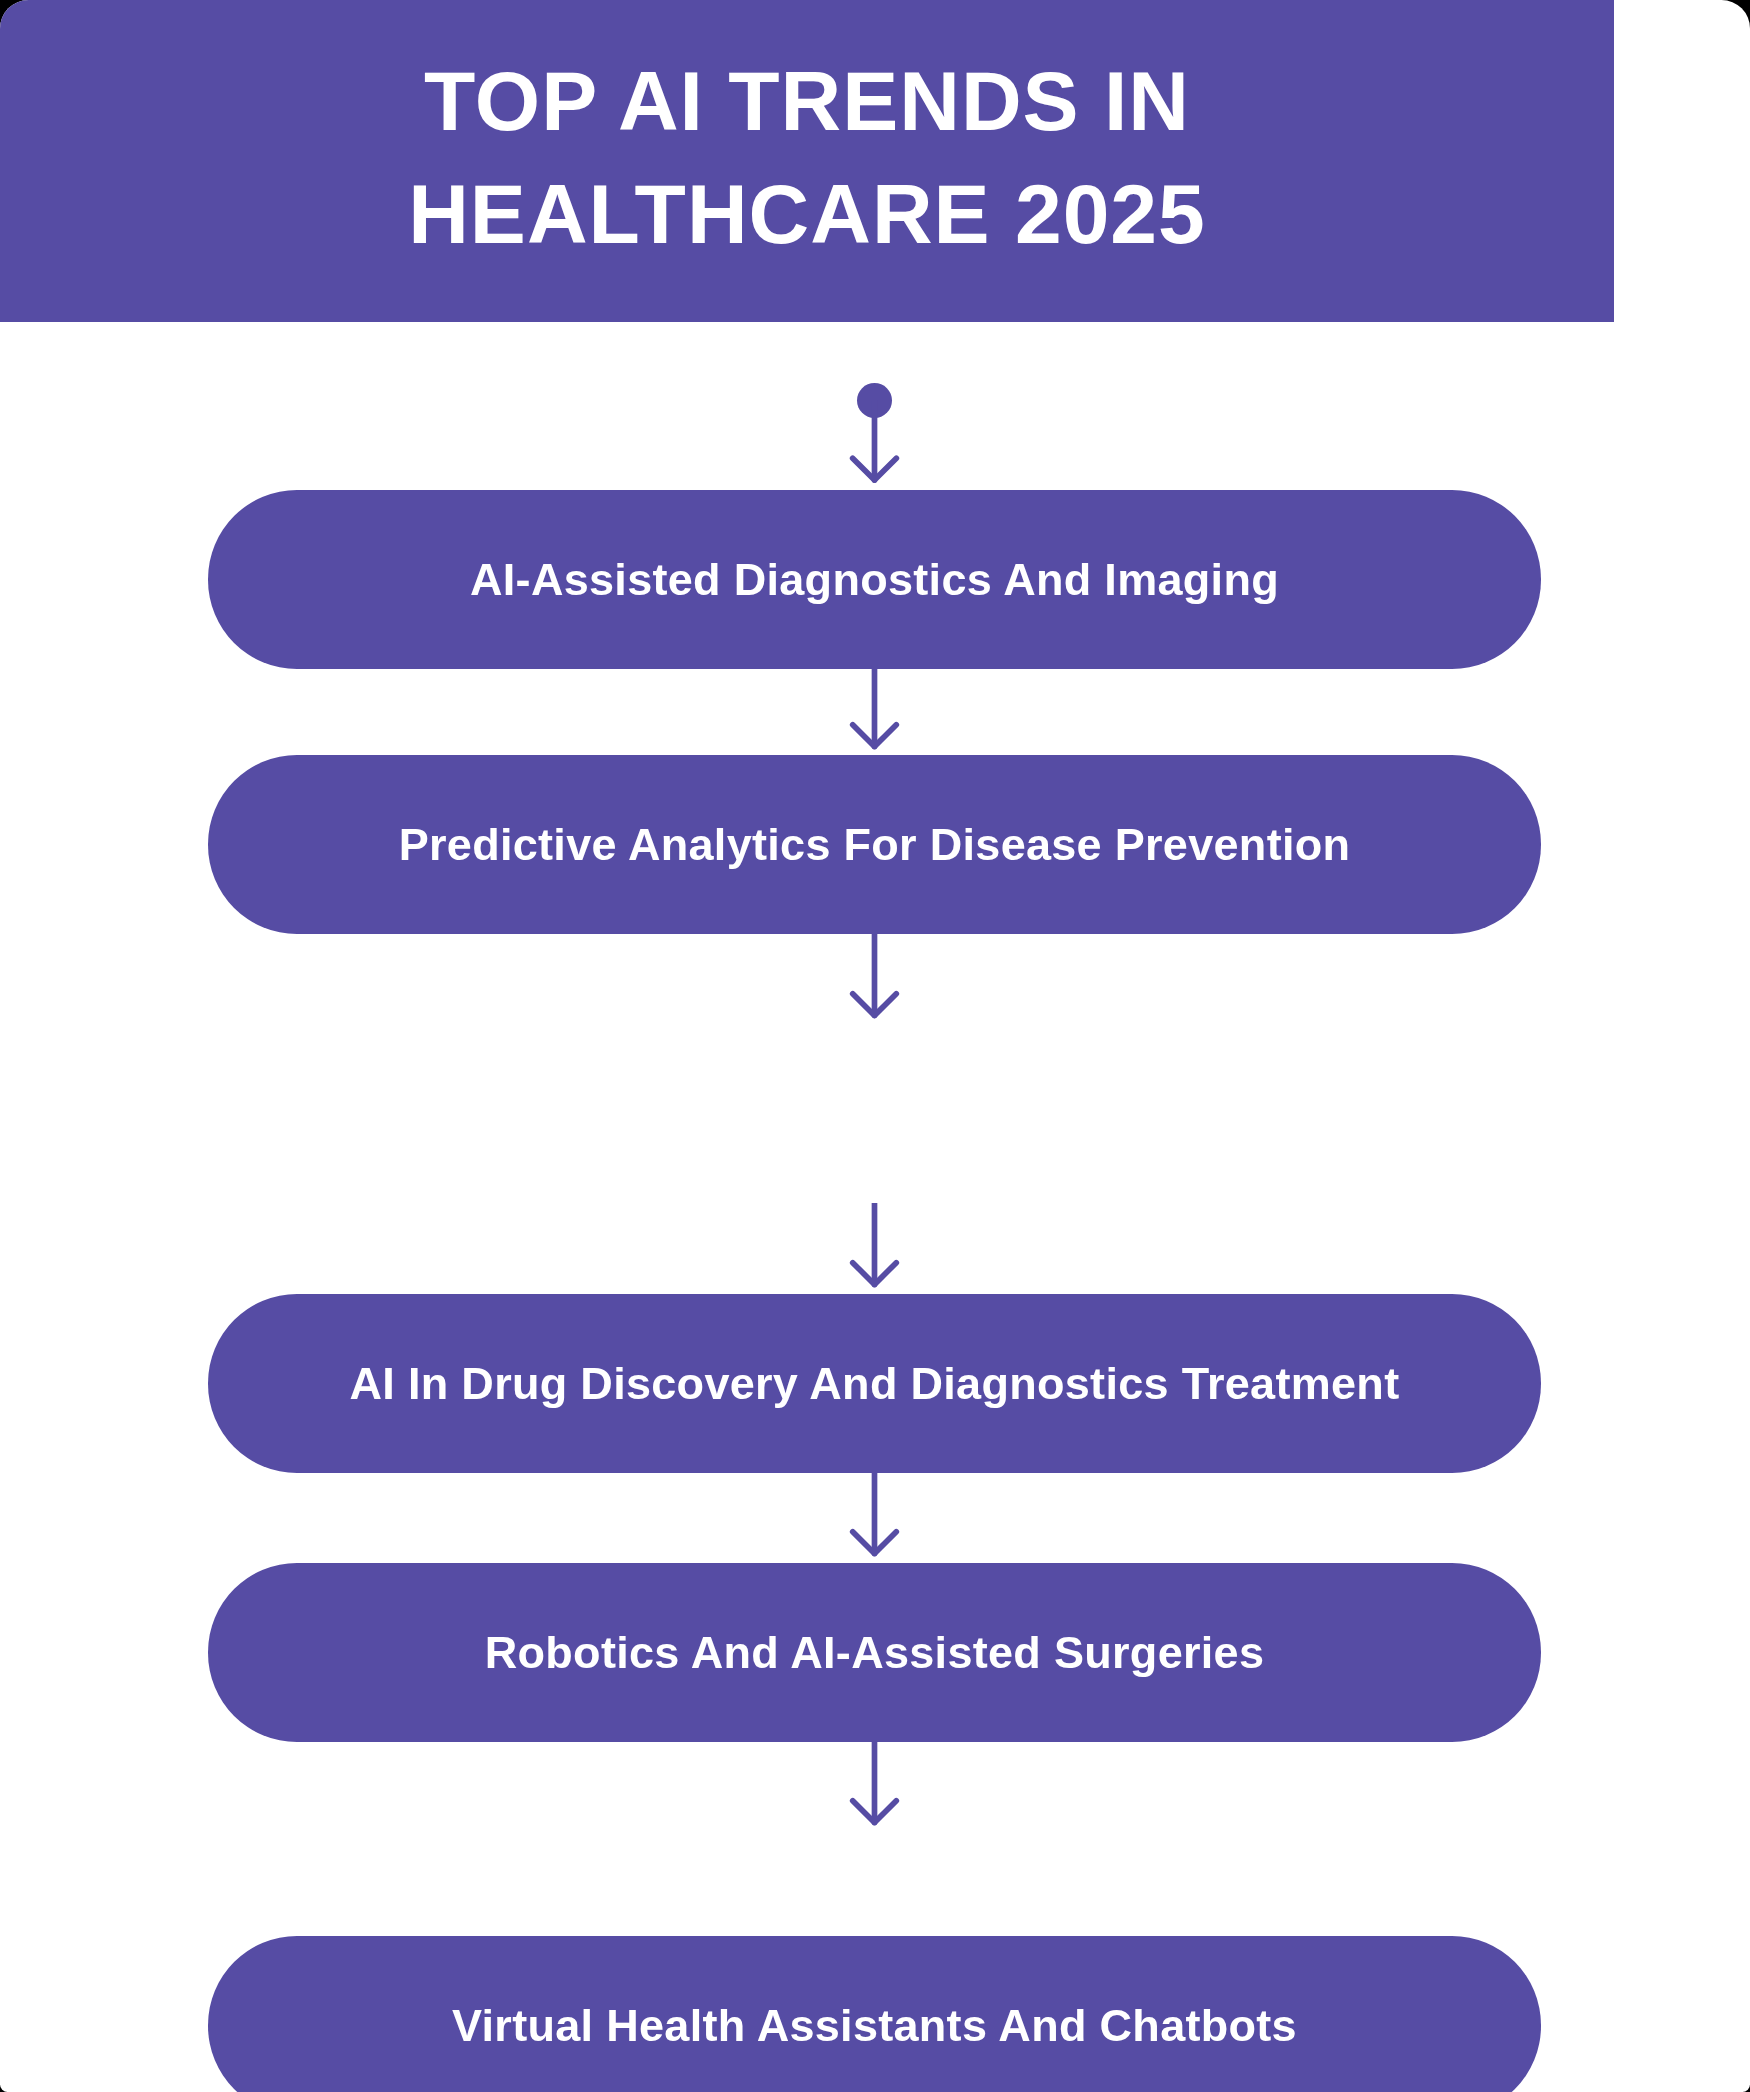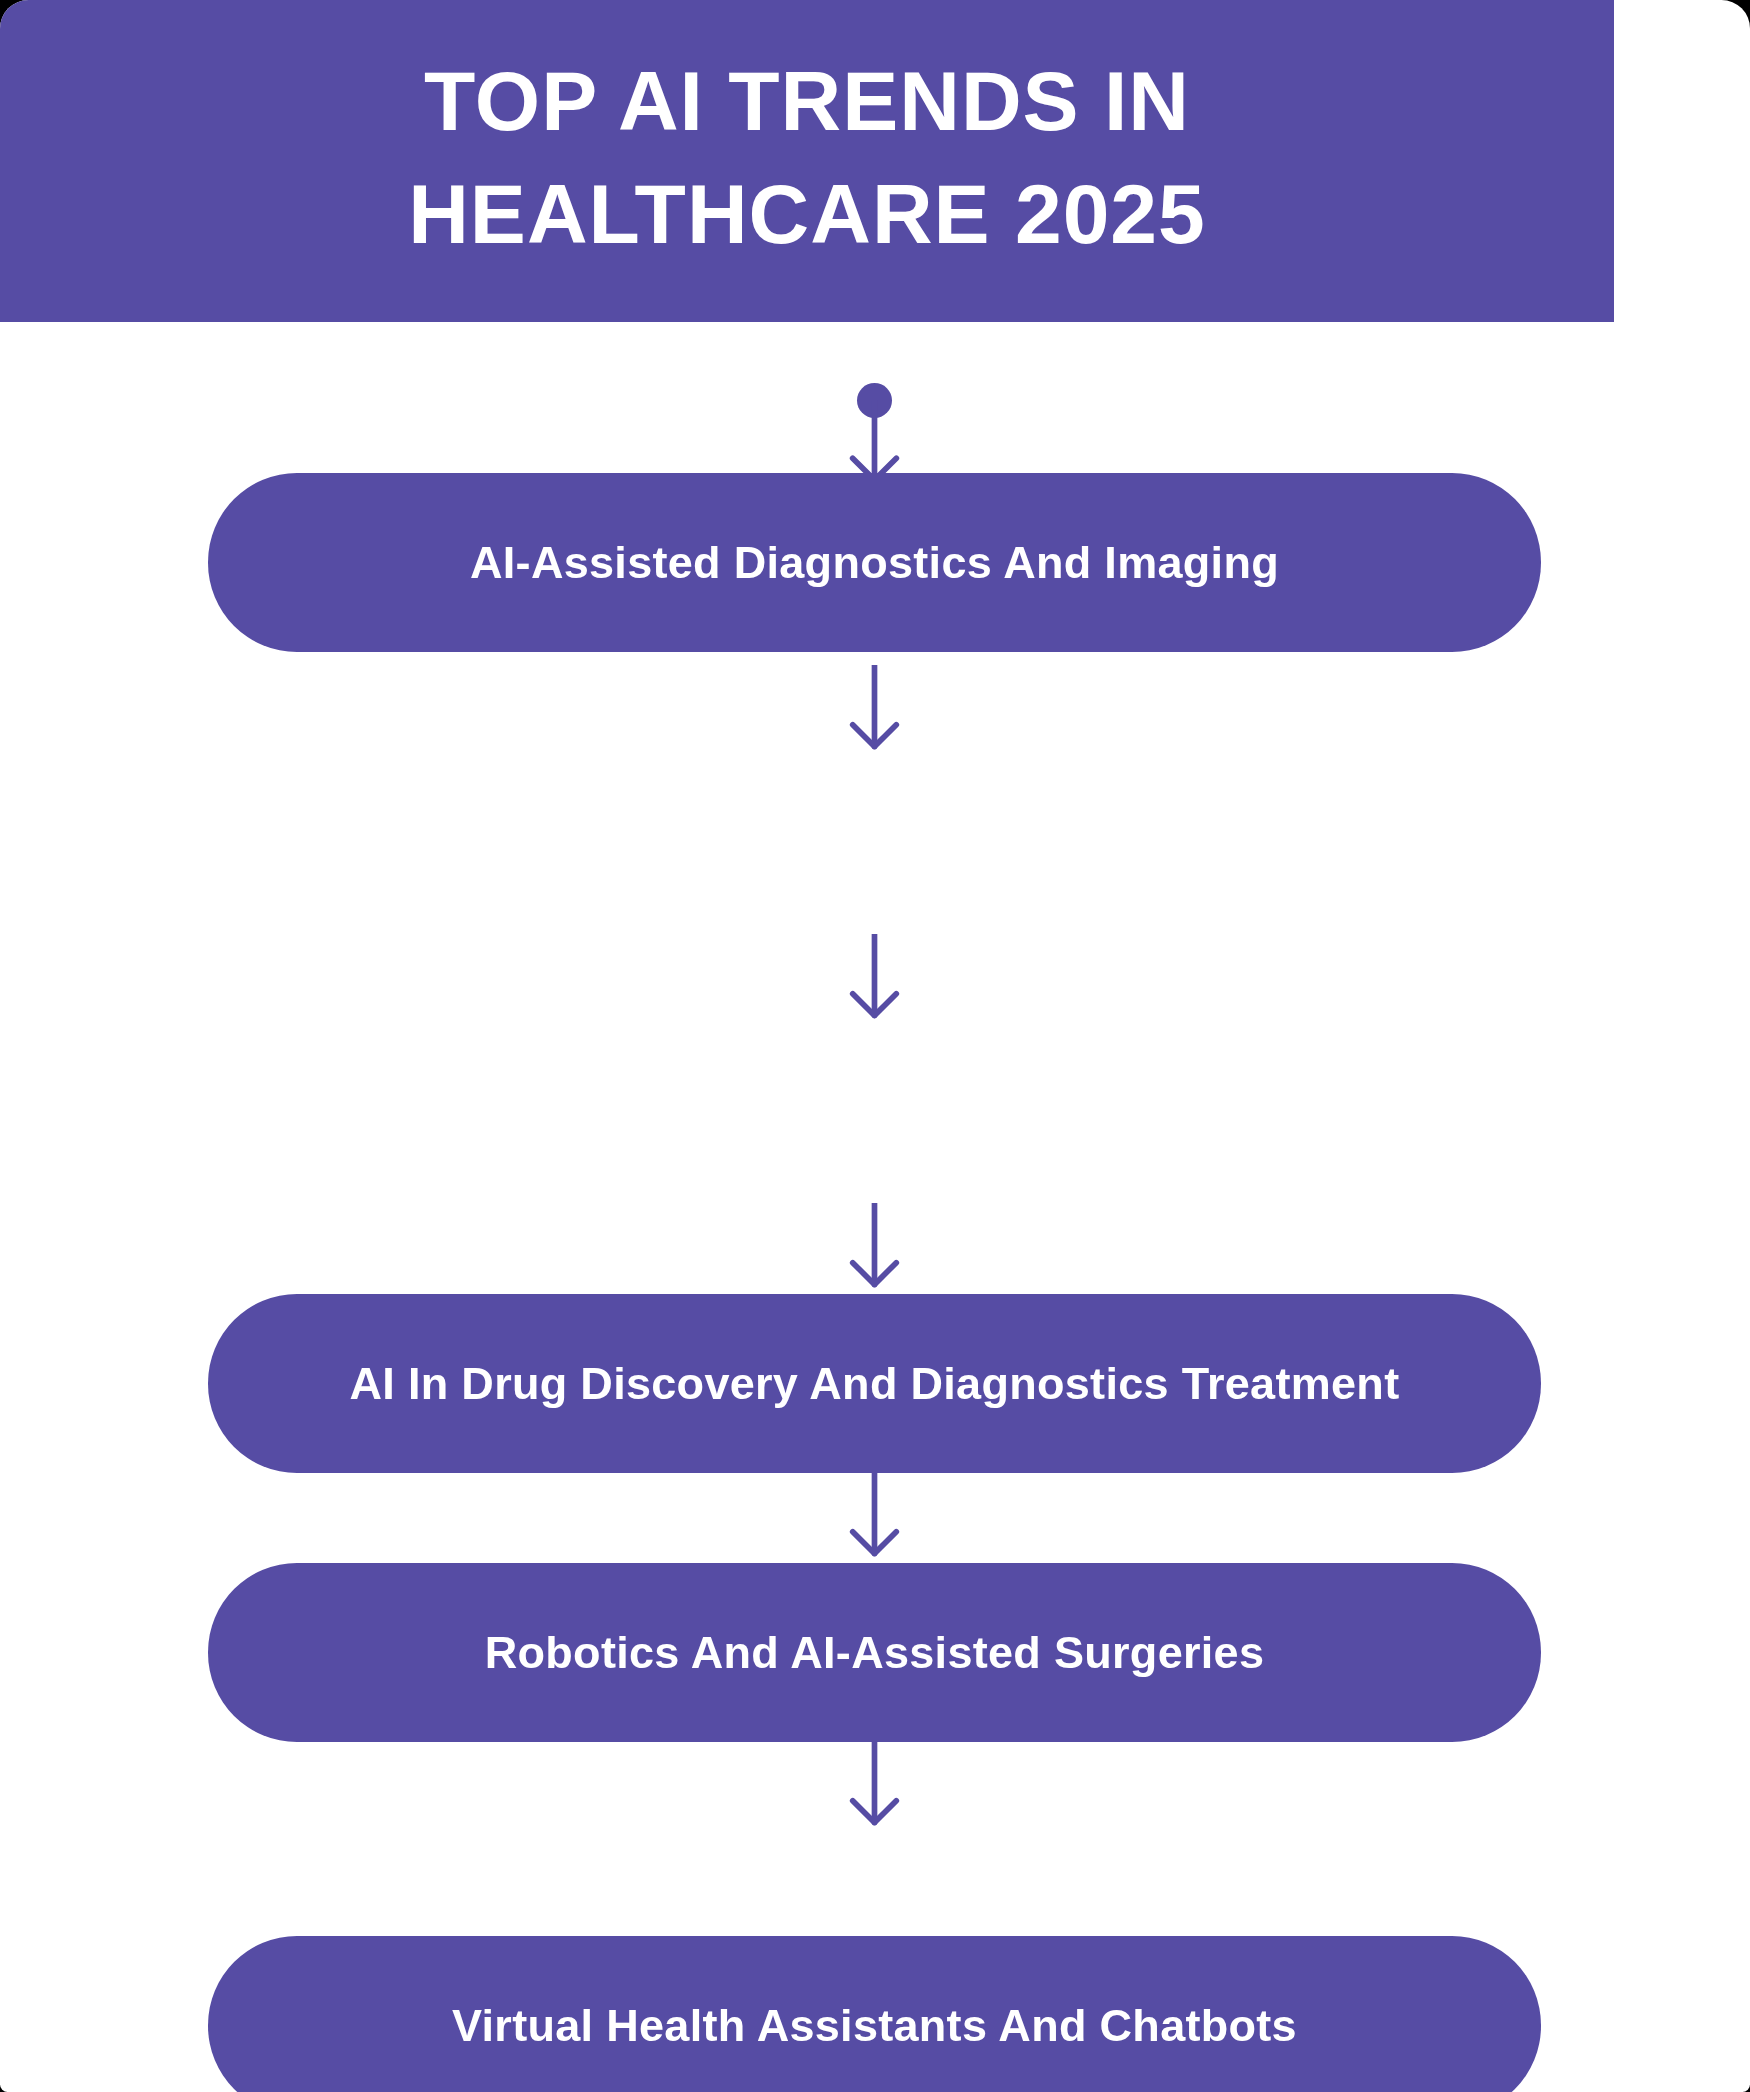--- a/index.html
+++ b/index.html
@@ -48,30 +48,33 @@
   <div class="flow">
     <div class="start-dot"></div>
 
     <div class="connector" style="top:400px;height:86px;">
       <svg width="57" height="86" viewBox="0 0 60 90">
         <line x1="30" y1="0" x2="30" y2="84" stroke="#564ca4" stroke-width="6" stroke-linecap="round"></line>
         <polyline points="7,61 30,84 53,61" fill="none" stroke="#564ca4" stroke-width="6" stroke-linecap="round" stroke-linejoin="round"></polyline>
       </svg>
     </div>
 
-    <div class="pill" style="top:473px;text-align:right;">
+    <div class="pill" style="top:490px;text-align:right;">
       <span class="pill-label">AI-Assisted Diagnostics And Imaging</span>
     </div>
     <div class="connector" style="top:665px;height:90px;">
       <svg width="57" height="90" viewBox="0 0 60 95">
         <line x1="30" y1="0" x2="30" y2="86" stroke="#564ca4" stroke-width="6" stroke-linecap="round"></line>
         <polyline points="7,63 30,86 53,63" fill="none" stroke="#564ca4" stroke-width="6" stroke-linecap="round" stroke-linejoin="round"></polyline>
       </svg>
     </div>
 
+    <div class="pill" style="top:755px;">
+      <span class="pill-label">Predictive Analytics For Disease Prevention</span>
+    </div>
     <div class="connector" style="top:934px;height:90px;">
       <svg width="57" height="90" viewBox="0 0 60 95">
         <line x1="30" y1="0" x2="30" y2="86" stroke="#564ca4" stroke-width="6" stroke-linecap="round"></line>
         <polyline points="7,63 30,86 53,63" fill="none" stroke="#564ca4" stroke-width="6" stroke-linecap="round" stroke-linejoin="round"></polyline>
       </svg>
     </div>
 
     <div class="connector" style="top:1203px;height:90px;">
       <svg width="57" height="90" viewBox="0 0 60 95">
         <line x1="30" y1="0" x2="30" y2="86" stroke="#564ca4" stroke-width="6" stroke-linecap="round"></line>

